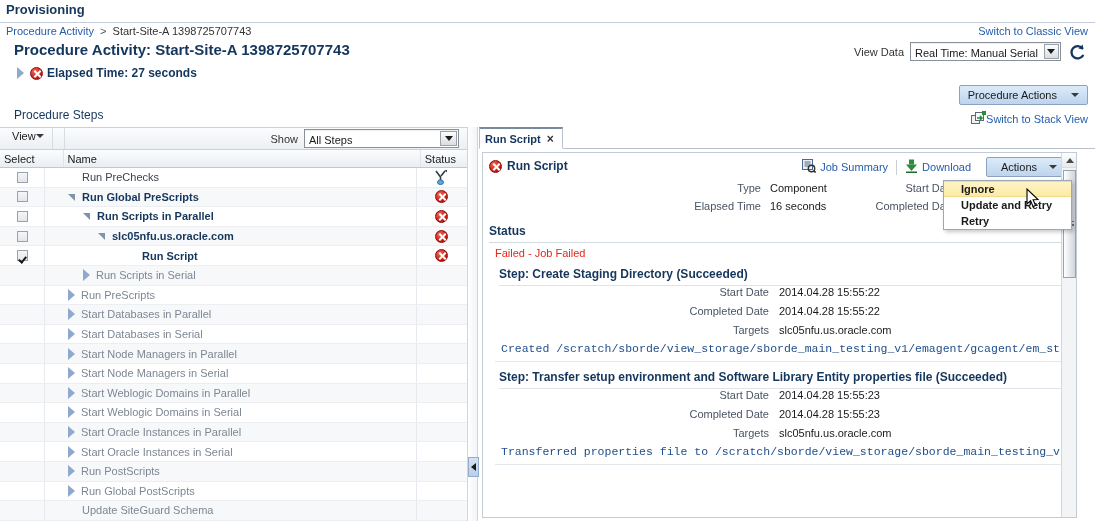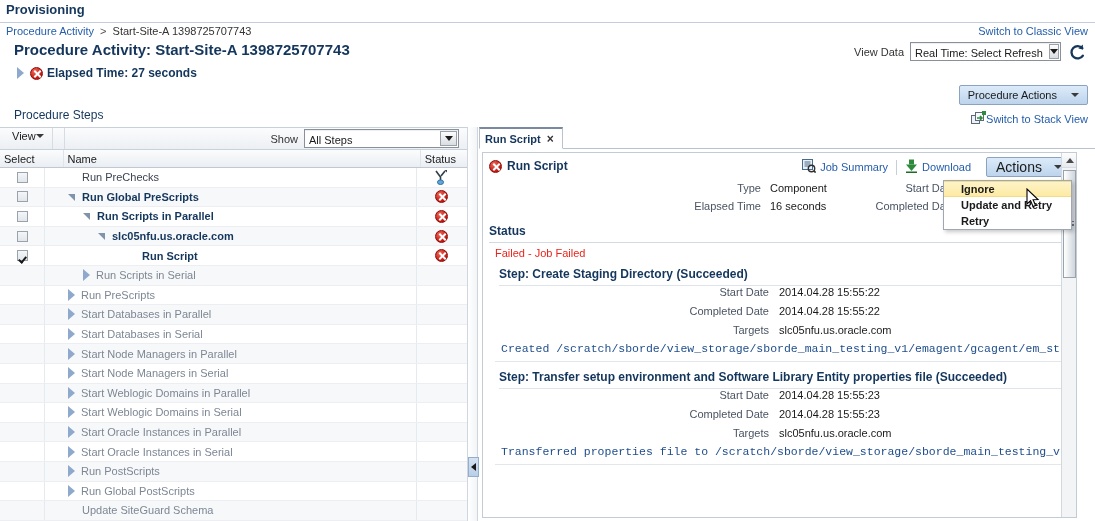--- a/index.html
+++ b/index.html
@@ -292,21 +292,21 @@
   .tool-link {
     display: flex; align-items: center; gap: 4px;
     padding: 0 8px; font-size: 11px; color: #245dab; cursor: pointer;
   }
   .vdiv { width: 1px; height: 15px; background: #c6ced8; }
   #actions-btn {
     margin-left: 7px;
     height: 20px; width: 86px;
     border: 1px solid #8ba3c0; border-radius: 2px;
     background: linear-gradient(#dcebfa, #bdd4ec);
-    font-size: 14px; color: #1a1a1a;
+    font-size: 11px; color: #1a1a1a;
     display: flex; align-items: center; justify-content: center; gap: 12px;
     cursor: pointer;
   }
 
   
   #meta-grid {
     position: relative;
     margin: 1px 0 0 0;
     font-size: 11px;
     height: 40px;
@@ -416,21 +416,21 @@
   </span>
   <a href="#" id="switch-classic" class="link-blue">Switch to Classic View</a>
 </div>
 
 <div id="activity-header">
   <div id="activity-title">Procedure Activity: Start-Site-A 1398725707743</div>
 
   <div id="view-data-wrap">
     <span id="view-data-label">View Data</span>
     <div class="combo" style="width:151px">
-      <span class="combo-value" style="flex:1">Real Time: Select Refresh</span>
+      <span class="combo-value" style="flex:1">Real Time: Manual Serial</span>
       <span class="combo-btn">
         <span class="tri-down"></span>
       </span>
     </div>
   </div>
 
   <div id="refresh-icon">
     <svg width="20" height="20" viewBox="0 0 20 20">
       <path d="M15.4 6.2 A6.2 6.2 0 1 0 15.9 13.6" stroke="#14365c" stroke-width="2.3" fill="none" stroke-linecap="round"></path>
       <path d="M15.9 2.6 L15.9 7.4 L11.4 6.6 Z" fill="#14365c"></path>

